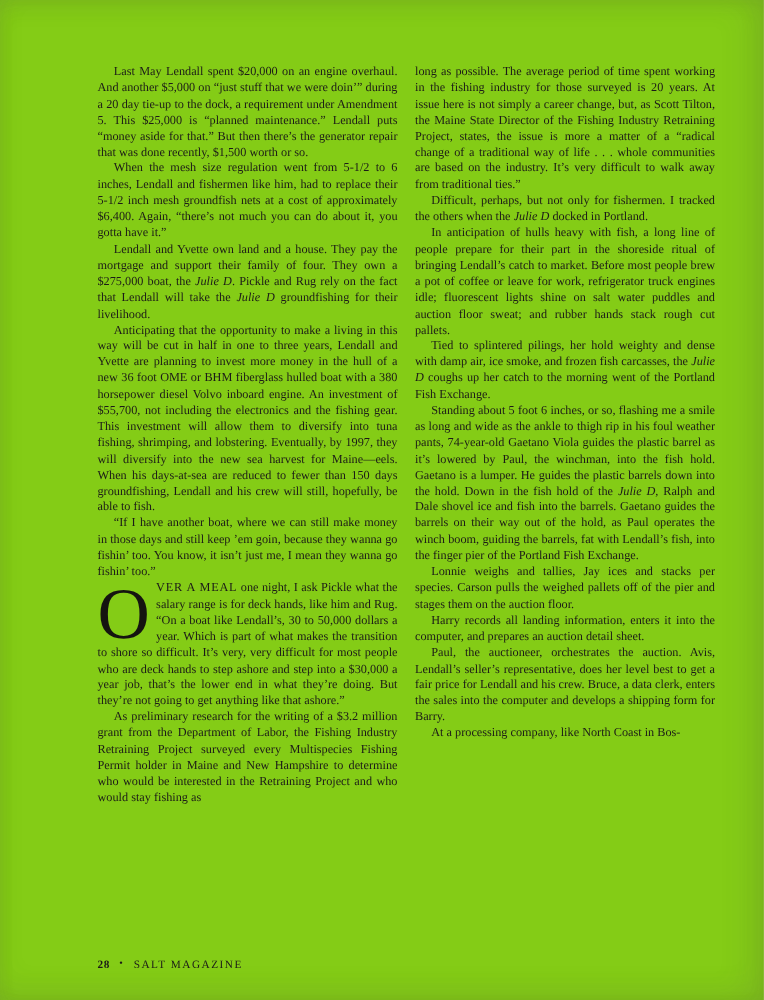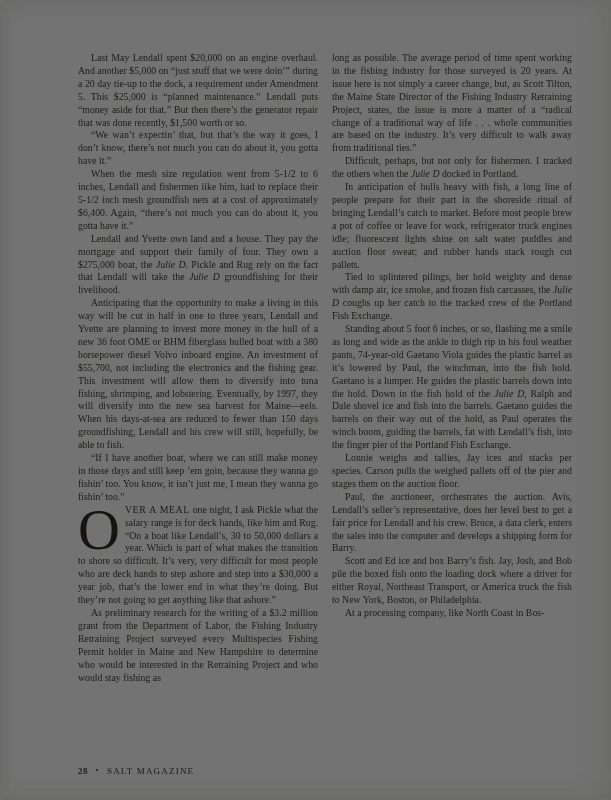--- a/index.html
+++ b/index.html
@@ -5,21 +5,21 @@
   * { margin: 0; padding: 0; box-sizing: border-box; }
   html, body { width: 611px; height: 800px; }
   body {
     background: #cfccc5;
     font-family: "Liberation Serif", serif;
   }
   .page {
     position: relative;
     width: 611px;
     height: 800px;
-    background: #737373;
+    background: #84cc16;
     overflow: hidden;
   }
   
   .page::after {
     content: "";
     position: absolute;
     inset: 0;
     pointer-events: none;
     box-shadow:
       inset -12px 0 24px rgba(85, 82, 74, 0.12),
@@ -68,37 +68,36 @@
   .pagenum { font-weight: bold; letter-spacing: 0.5px; margin-top: 16px; }
   .bullet { margin: 0 4px; font-size: 8px; position: relative; top: -1px; }
 </style>
 </head>
 <body>
 
 <div class="page">
   <div class="content">
     <div class="col">
         <p><span>Last May Lendall spent $20,000 on an engine overhaul. And another $5,000 on “just stuff that we were doin’” during a 20 day tie-up to the dock, a requirement under Amendment 5. This $25,000 is “planned maintenance.” Lendall puts “money aside for that.” But then there’s the generator repair that was done recently, $1,500 worth or so.</span></p>
-        <p><span>“We wan’t expectin’ that, but that’s the way it goes, I don’t know, there’s not much you can do about it, you gotta have it.”</span></p>
         <p><span>When the mesh size regulation went from 5-1/2 to 6 inches, Lendall and fishermen like him, had to replace their 5-1/2 inch mesh groundfish nets at a cost of approximately $6,400. Again, “there’s not much you can do about it, you gotta have it.”</span></p>
         <p><span>Lendall and Yvette own land and a house. They pay the mortgage and support their family of four. They own a $275,000 boat, the </span><i>Julie D</i><span>. Pickle and Rug rely on the fact that Lendall will take the </span><i>Julie D</i><span> groundfishing for their livelihood.</span></p>
         <p><span>Anticipating that the opportunity to make a living in this way will be cut in half in one to three years, Lendall and Yvette are planning to invest more money in the hull of a new 36 foot OME or BHM fiberglass hulled boat with a 380 horsepower diesel Volvo inboard engine. An investment of $55,700, not including the electronics and the fishing gear. This investment will allow them to diversify into tuna fishing, shrimping, and lobstering. Eventually, by 1997, they will diversify into the new sea harvest for Maine—eels. When his days-at-sea are reduced to fewer than 150 days groundfishing, Lendall and his crew will still, hopefully, be able to fish.</span></p>
         <p><span>“If I have another boat, where we can still make money in those days and still keep ’em goin, because they wanna go fishin’ too. You know, it isn’t just me, I mean they wanna go fishin’ too.”</span></p>
         <p class="noindent"><span class="dropcap">O</span><span class="lead-caps">VER A MEAL</span><span> one night, I ask Pickle what the salary range is for deck hands, like him and Rug. “On a boat like Lendall’s, 30 to 50,000 dollars a year. Which is part of what makes the transition to shore so difficult. It’s very, very difficult for most people who are deck hands to step ashore and step into a $30,000 a year job, that’s the lower end in what they’re doing. But they’re not going to get anything like that ashore.”</span></p>
         <p><span>As preliminary research for the writing of a $3.2 million grant from the Department of Labor, the Fishing Industry Retraining Project surveyed every Multispecies Fishing Permit holder in Maine and New Hampshire to determine who would be interested in the Retraining Project and who would stay fishing as</span></p>
       </div>
     <div class="col">
         <p class="noindent"><span>long as possible. The average period of time spent working in the fishing industry for those surveyed is 20 years. At issue here is not simply a career change, but, as Scott Tilton, the Maine State Director of the Fishing Industry Retraining Project, states, the issue is more a matter of a “radical change of a traditional way of life . . . whole communities are based on the industry. It’s very difficult to walk away from traditional ties.”</span></p>
         <p><span>Difficult, perhaps, but not only for fishermen. I tracked the others when the </span><i>Julie D</i><span> docked in Portland.</span></p>
         <p><span>In anticipation of hulls heavy with fish, a long line of people prepare for their part in the shoreside ritual of bringing Lendall’s catch to market. Before most people brew a pot of coffee or leave for work, refrigerator truck engines idle; fluorescent lights shine on salt water puddles and auction floor sweat; and rubber hands stack rough cut pallets.</span></p>
-        <p><span>Tied to splintered pilings, her hold weighty and dense with damp air, ice smoke, and frozen fish carcasses, the </span><i>Julie D</i><span> coughs up her catch to the tracked crew of the Portland Fish Exchange.</span></p>
+        <p><span>Tied to splintered pilings, her hold weighty and dense with damp air, ice smoke, and frozen fish carcasses, the </span><i>Julie D</i><span> coughs up her catch to the morning went of the Portland Fish Exchange.</span></p>
         <p><span>Standing about 5 foot 6 inches, or so, flashing me a smile as long and wide as the ankle to thigh rip in his foul weather pants, 74-year-old Gaetano Viola guides the plastic barrel as it’s lowered by Paul, the winchman, into the fish hold. Gaetano is a lumper. He guides the plastic barrels down into the hold. Down in the fish hold of the </span><i>Julie D</i><span>, Ralph and Dale shovel ice and fish into the barrels. Gaetano guides the barrels on their way out of the hold, as Paul operates the winch boom, guiding the barrels, fat with Lendall’s fish, into the finger pier of the Portland Fish Exchange.</span></p>
         <p><span>Lonnie weighs and tallies, Jay ices and stacks per species. Carson pulls the weighed pallets off of the pier and stages them on the auction floor.</span></p>
+        <p><span>Harry records all landing information, enters it into the computer, and prepares an auction detail sheet.</span></p>
         <p><span>Paul, the auctioneer, orchestrates the auction. Avis, Lendall’s seller’s representative, does her level best to get a fair price for Lendall and his crew. Bruce, a data clerk, enters the sales into the computer and develops a shipping form for Barry.</span></p>
-        <p><span>Scott and Ed ice and box Barry’s fish. Jay, Josh, and Bob pile the boxed fish onto the loading dock where a driver for either Royal, Northeast Transport, or America truck the fish to New York, Boston, or Philadelphia.</span></p>
         <p><span>At a processing company, like North Coast in Bos-</span></p>
       </div>
   </div>
   <div class="footer">
     <span class="pagenum">28</span>
     <span class="bullet">•</span>
     <span class="mag">SALT MAGAZINE</span>
   </div>
 </div>
 

